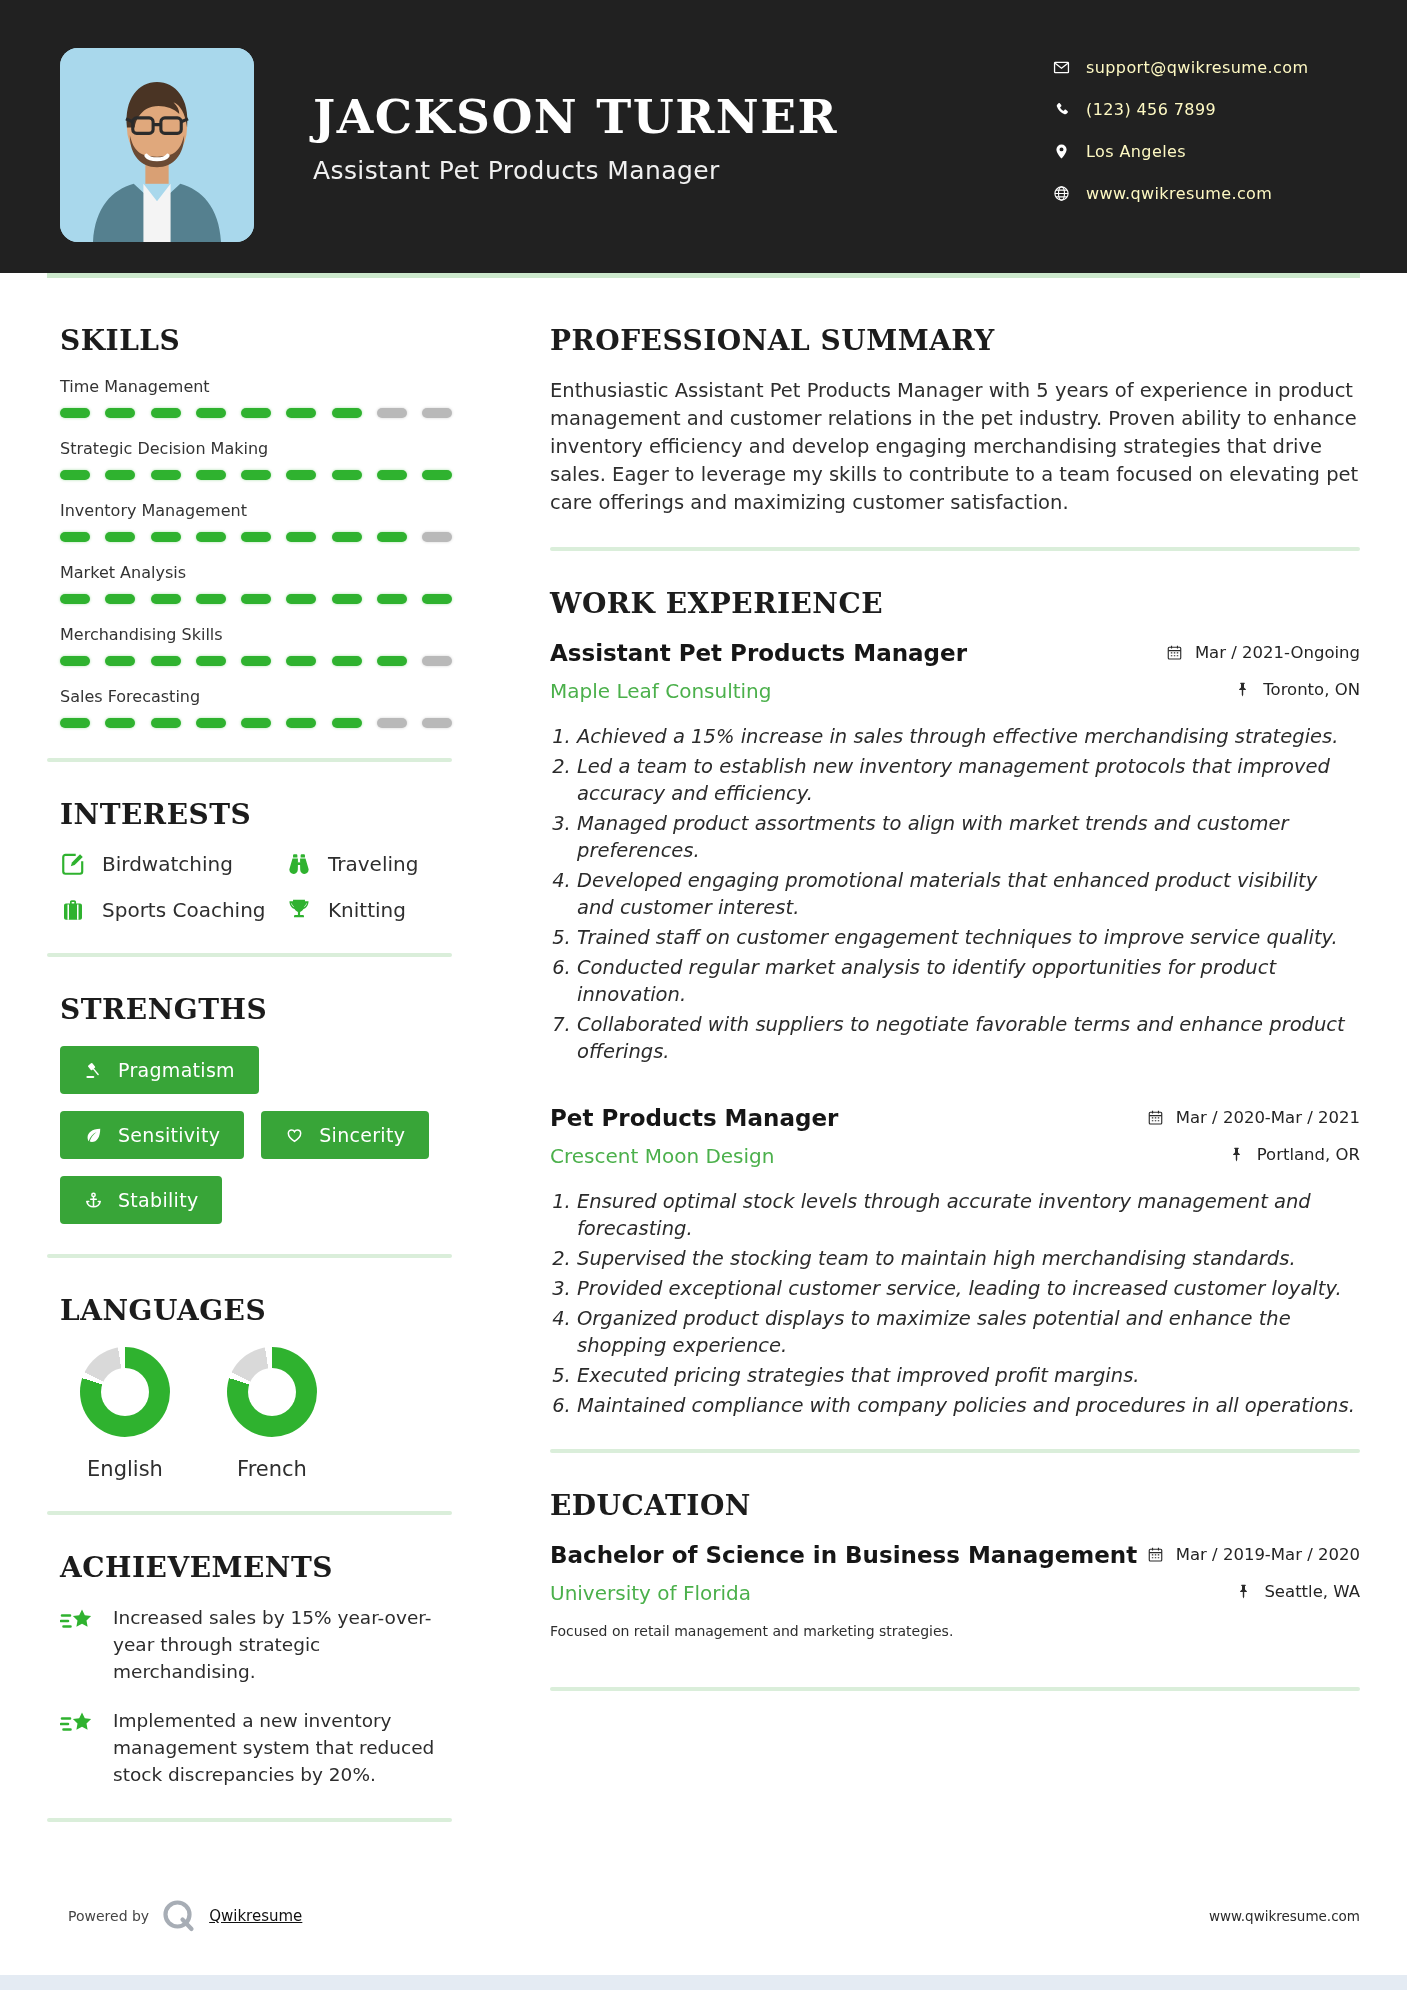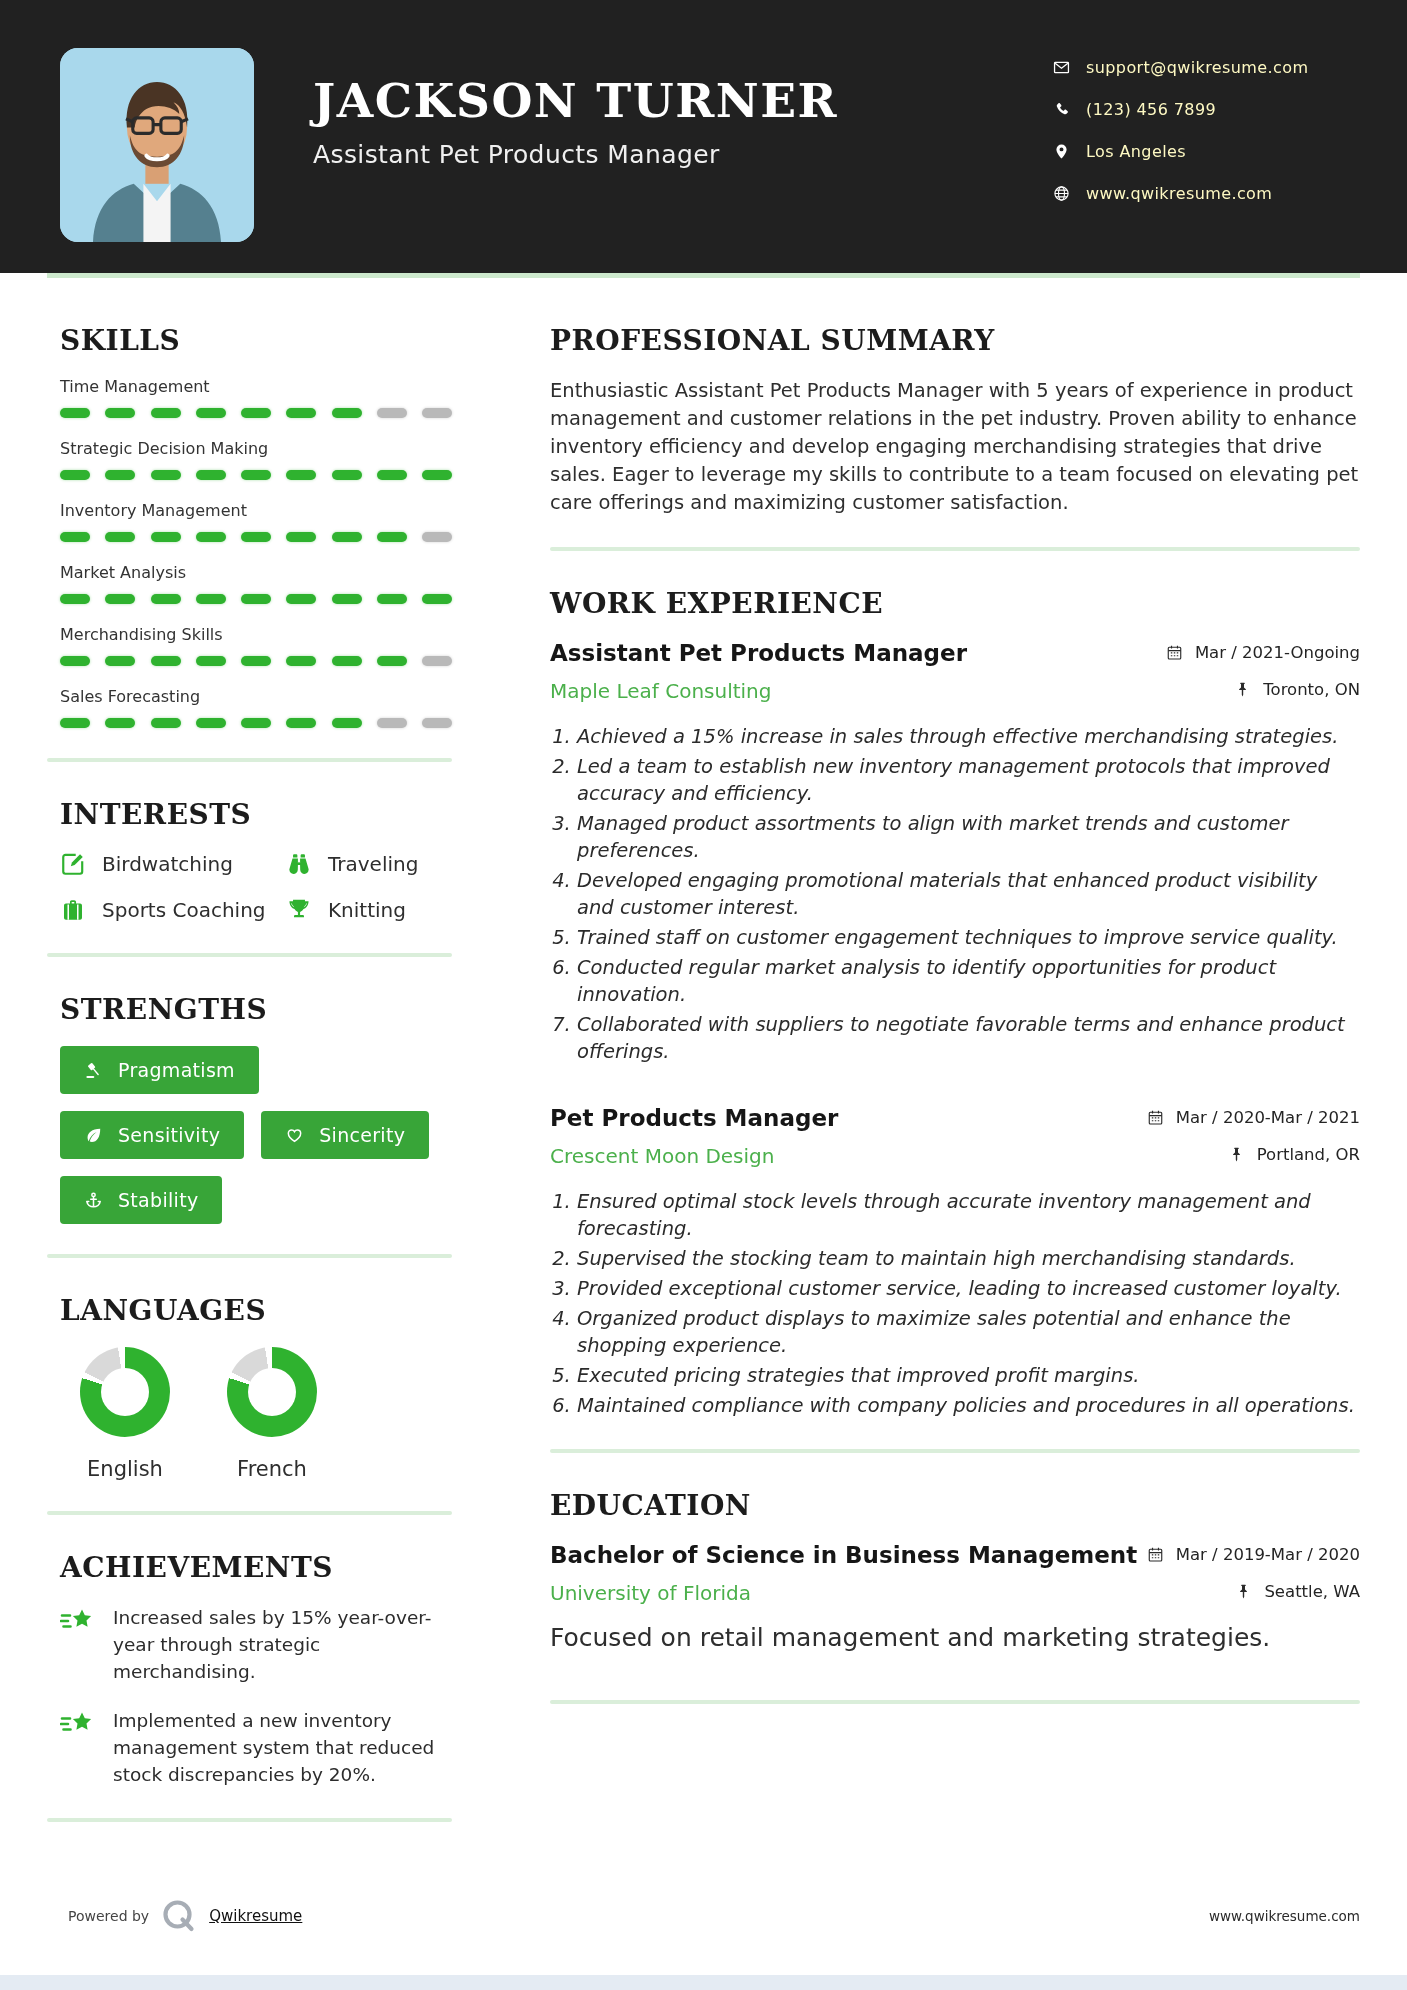--- a/index.html
+++ b/index.html
@@ -4,21 +4,21 @@
 <style>
   * { box-sizing: border-box; }
   html,body { margin:0; padding:0; background:#fff; }
   body { font-family:"DejaVu Sans", sans-serif; }
   .page { position:relative; width:1407px; height:1990px; background:#fff; overflow:hidden; }
 
   
   .header { position:relative; height:273px; background:var(--header-bg,#212121); }
   .photo { position:absolute; left:60px; top:48px; width:194px; height:194px; border-radius:18px; overflow:hidden; background:#a9d8ec; }
   .photo svg { width:100%; height:100%; display:block; }
-  .name-block { position:absolute; left:313px; top:76px; }
+  .name-block { position:absolute; left:313px; top:92px; }
   .name-block h1 { margin:0; font-family:"DejaVu Serif", serif; font-weight:700; font-size:47px; letter-spacing:1.5px; color:#ffffff; line-height:1.05; }
   .subtitle { margin-top:15px; font-size:25px; color:#f0f0f0; letter-spacing:.4px; }
   .contact { position:absolute; left:1053px; top:58px; margin:0; padding:0; list-style:none; }
   .contact li { display:flex; align-items:center; margin-bottom:23px; color:#fef9c3; font-size:16px; letter-spacing:.4px; }
   .contact .icon { width:17px; height:17px; margin-right:16px; color:#fff; flex:none; }
 
   .accent-line { margin:0 47px; height:5px; background:#cde9cd; }
 
   
   .cols { display:flex; padding:0 47px; }
@@ -65,21 +65,21 @@
   .job { margin-top:4px; }
   .job + .job { margin-top:40px; }
   .job-head { display:flex; justify-content:space-between; align-items:baseline; }
   .job-title { font-size:23px; font-weight:700; color:#161616; }
   .meta { display:flex; align-items:center; gap:12px; font-size:16.5px; color:#242424; white-space:nowrap; }
   .meta .icon { width:17px; height:17px; color:#2a2a2a; flex:none; }
   .company-row { display:flex; justify-content:space-between; align-items:baseline; margin-top:13px; }
   .company { font-size:20px; color:var(--company-green,#4bb04b); }
   ol.job-bullets { margin:20px 0 0; padding-left:27px; }
   ol.job-bullets li { font-size:19.5px; line-height:27px; color:#2b2b2b; margin-bottom:3px;font-style:italic; }
-  .edu-note { margin:18px 0 5px; font-size:25px; color:#2e2e2e; }
+  .edu-note { margin:18px 0 5px; font-size:14px; color:#2e2e2e; }
   .main .divider.final { margin-top:48px; }
 
   
   .footer { position:absolute; left:68px; right:47px; top:1898px; display:flex; justify-content:space-between; align-items:center; }
   .powered { display:flex; align-items:center; gap:12px; font-size:14px; color:#444; }
   .qlogo { width:36px; height:36px; color:#a7adb5; }
   .brand { font-size:15px; color:#111; text-decoration:underline; cursor:pointer; }
   .site { font-size:13.5px; color:#2a2a2a; }
   .bottom-strip { position:absolute; left:0; bottom:0; width:100%; height:15px; background:#e4ebf3; }
 

